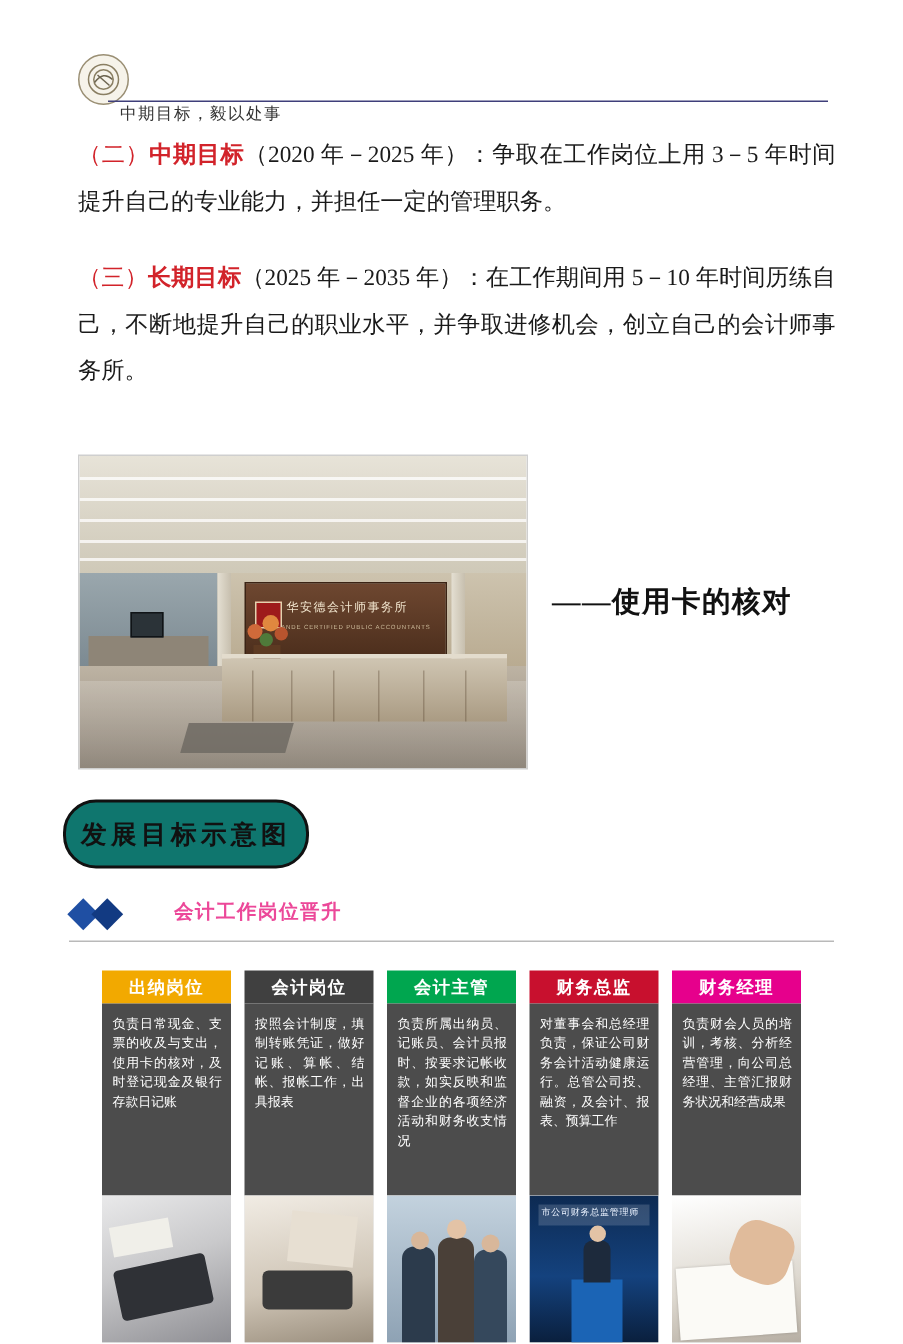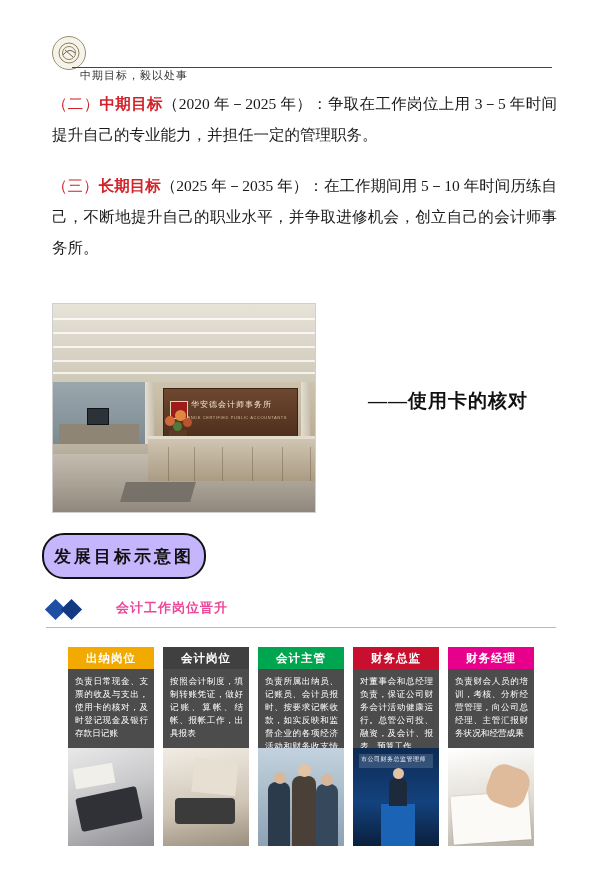--- a/index.html
+++ b/index.html
@@ -75,21 +75,21 @@
   .para.p1 { top: 88px; }
   .para.p2 { top: 170px; }
   .red { color: #d2232a; }
   .rb { color: #d2232a; font-weight: bold; }
 
   
   .photo {
     position: absolute;
     left: 52px;
     top: 303px;
-    width: 264px;
+    width: 300px;
     height: 210px;
     overflow: hidden;
     border: 1px solid #cfcfcf;
     box-sizing: border-box;
   }
   .ph-ceiling {
     position:absolute; left:0; top:0; width:100%; height:78px;
     background: linear-gradient(180deg,#e7e3d8 0%,#d9d4c6 55%,#cfc9b8 100%);
   }
   .ph-ceil-line {
@@ -180,21 +180,21 @@
     position: absolute;
     left: 42px;
     top: 533px;
     width: 160px;
     height: 42px;
     border: 2px solid #111;
     border-radius: 22px;
     display: flex;
     align-items: center;
     justify-content: center;
-    background: #c4b5fd;
+    background: #0f766e;
   }
   .badge span {
     font-family: "Liberation Serif", serif;
     font-size: 17px;
     font-weight: bold;
     letter-spacing: 3px;
     color: #111;
   }
 
   
@@ -255,24 +255,24 @@
     display: flex;
     align-items: center;
     justify-content: center;
     font-family: "Liberation Serif", serif;
     font-size: 11.5px;
     font-weight: bold;
     color: #fff;
     letter-spacing: 1px;
   }
   .col-body {
-    height: 79px;
+    height: 128px;
     background: #4c4c4c;
     color: #fff;
-    font-family: Liberation Mono, monospace;
+    font-family: Liberation Serif, serif;
     font-size: 8.6px;
     line-height: 13px;
     padding: 7px 6px 0 7px;
     box-sizing: border-box;
     text-align: justify;
   }
   .col-img {
     height: 98px;
     position: relative;
     overflow: hidden;

